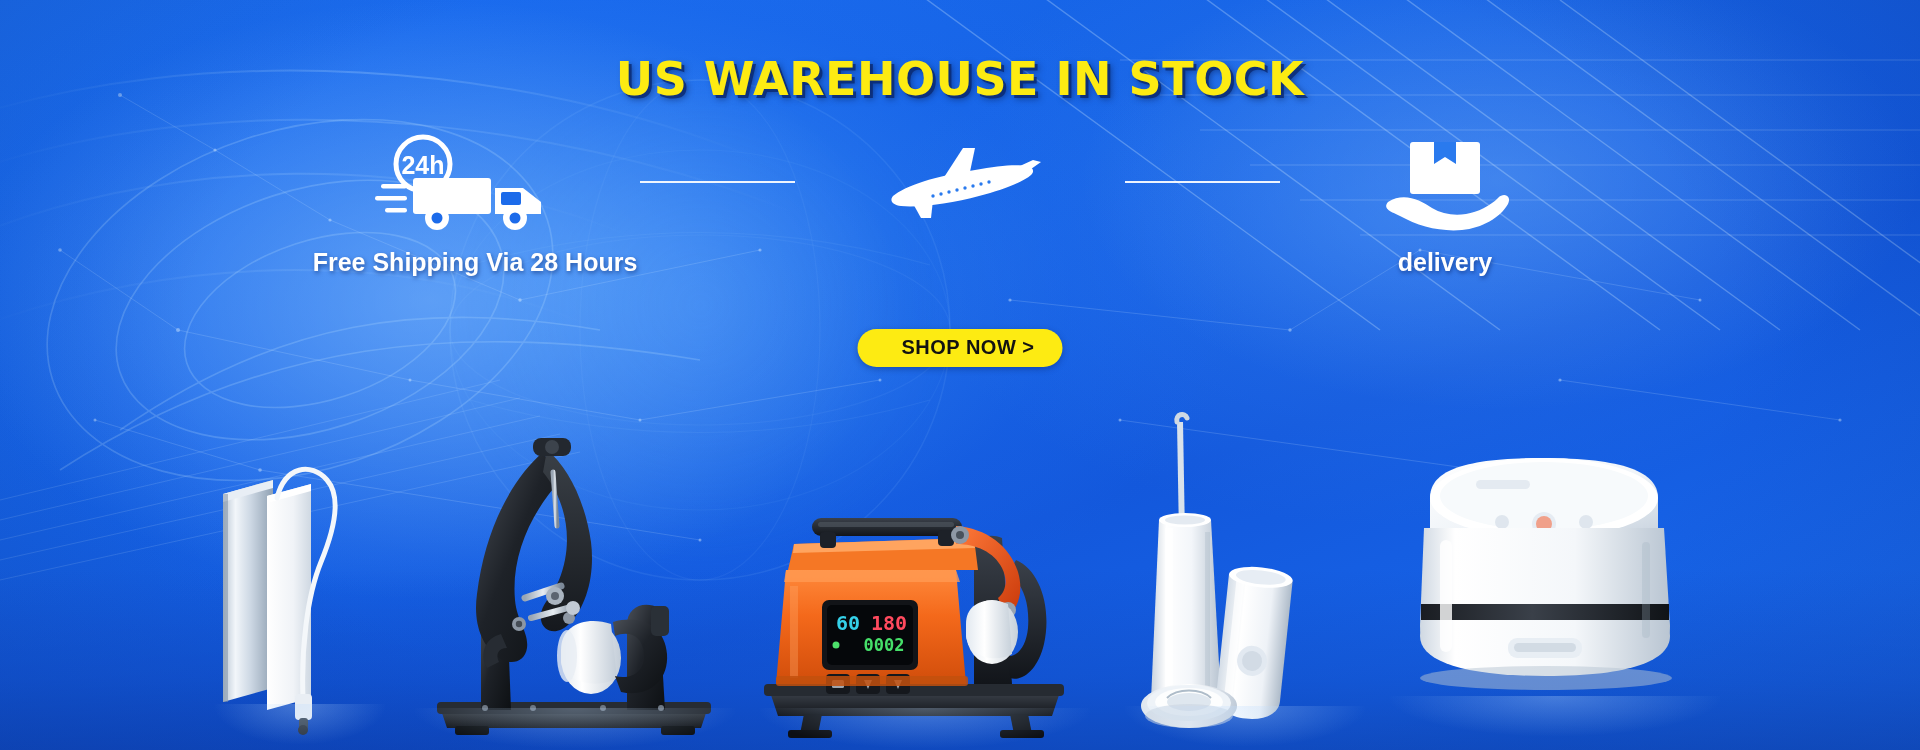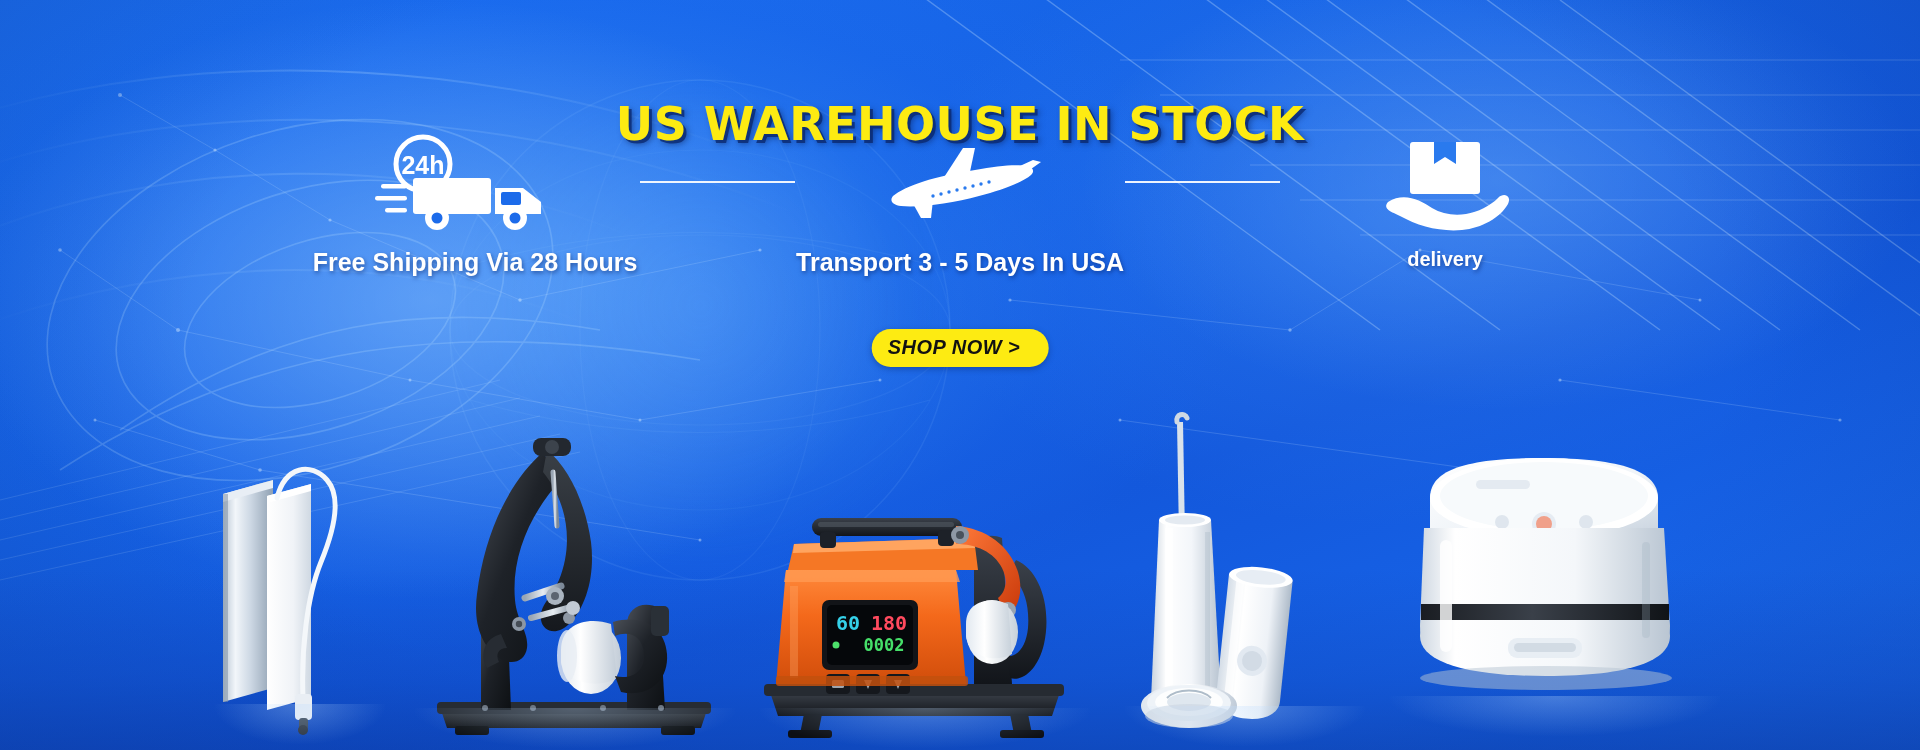--- a/index.html
+++ b/index.html
@@ -36,21 +36,20 @@
   .headline {
     position:absolute; top:52px; left:0; right:0;
     text-align:center;
     font-size:46px;
     font-weight:bold;
     letter-spacing:0.5px;
     color:#fdeb12;
     font-family:"DejaVu Sans", sans-serif;
     text-shadow: 3px 3px 0 rgba(10,40,110,0.78), 4px 4px 6px rgba(5,25,80,0.5);
     white-space:nowrap;
-    margin-top:45px;
   }
 
   
   .features {
     position:absolute; top:130px; left:0; right:0;
     display:flex; align-items:flex-start; justify-content:center;text-align:right;
   }
   .feature {
     display:flex; flex-direction:column; align-items:center;
     width:330px;
@@ -61,49 +60,48 @@
     position:relative;
   }
   .feature-label {
     margin-top:14px;
     color:#ffffff;
     font-size:25px;
     font-weight:bold;
     white-space:nowrap;
     text-shadow:1px 2px 4px rgba(5,30,95,0.55);
   }
-  .feature-label.small { font-size:20px; }
+  .feature-label.small { font-size:25px; }
 
   .connector {
     width:155px;
     height:104px;
     display:flex; align-items:center; justify-content:center;
   }
   .connector .line {
     width:100%;
     height:2px;
     background:rgba(255,255,255,0.92);
   }
 
   
   .shop-now {
     position:absolute; top:329px; left:50%;
     transform:translateX(-50%);
     background:#fdeb12;
     color:#121212;
     font-size:20px;
     font-weight:bold;
-    padding:7px 28px 8px 16px;
+    padding:7px 28px 8px 44px;
     border-radius:22px;
     border:none;
     letter-spacing:0.5px;
     white-space:nowrap;
     cursor:pointer;
     box-shadow:0 2px 6px rgba(5,25,80,0.35);
-    font-style:italic;
   }
 
   
   .products {
     position:absolute;
     left:0; right:16px; bottom:0; height:400px;
   }
   .product { position:absolute; bottom:0; }
 
   
@@ -283,21 +281,20 @@
               <circle cx="66" cy="64" r="1.7"></circle>
             <circle cx="74" cy="62" r="1.7"></circle>
               <circle cx="82" cy="60" r="1.7"></circle>
             <circle cx="90" cy="58" r="1.7"></circle>
               <circle cx="98" cy="56" r="1.7"></circle>
             <circle cx="106" cy="54" r="1.7"></circle>
               <circle cx="114" cy="52" r="1.7"></circle>
           </g>
         </svg>
       </div>
-      <div class="feature-label">Transport 3 - 5 Days In USA</div>
     </div>
 
     <div class="connector">
       <div class="line"></div>
     </div>
 
     <div class="feature">
       <div class="feature-icon">
         <svg width="150" height="104" viewBox="0 0 150 104">
 

